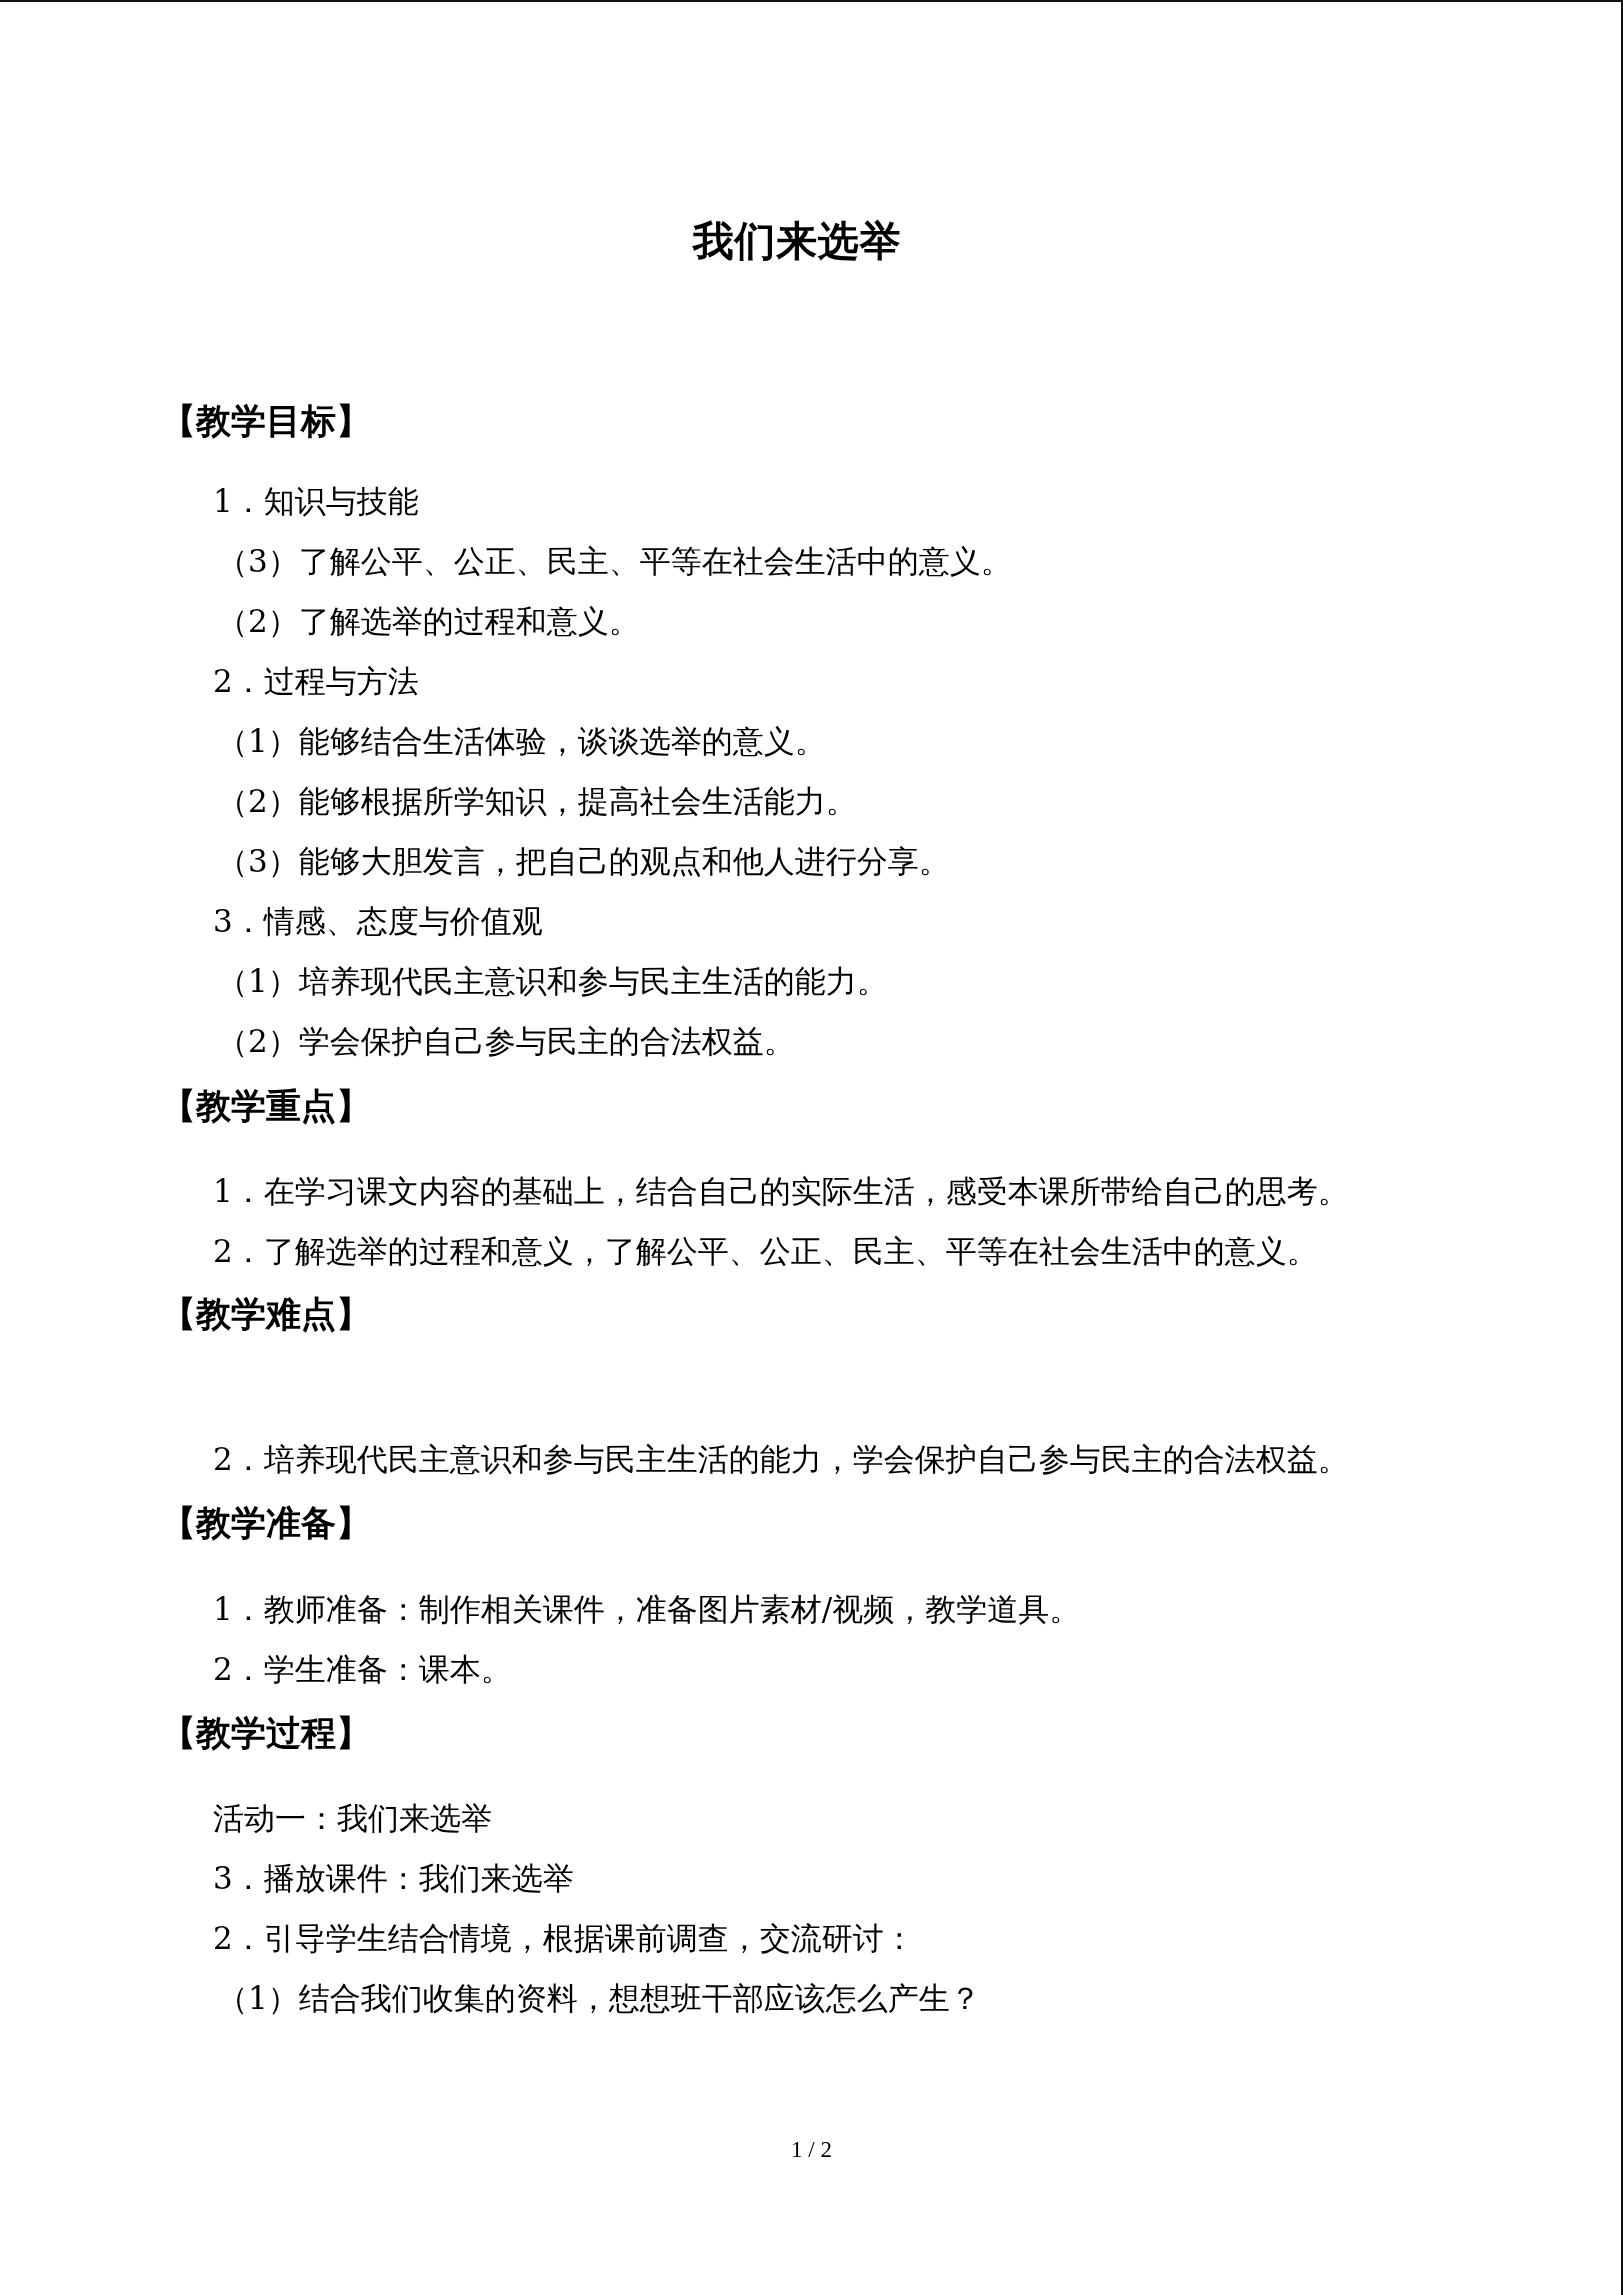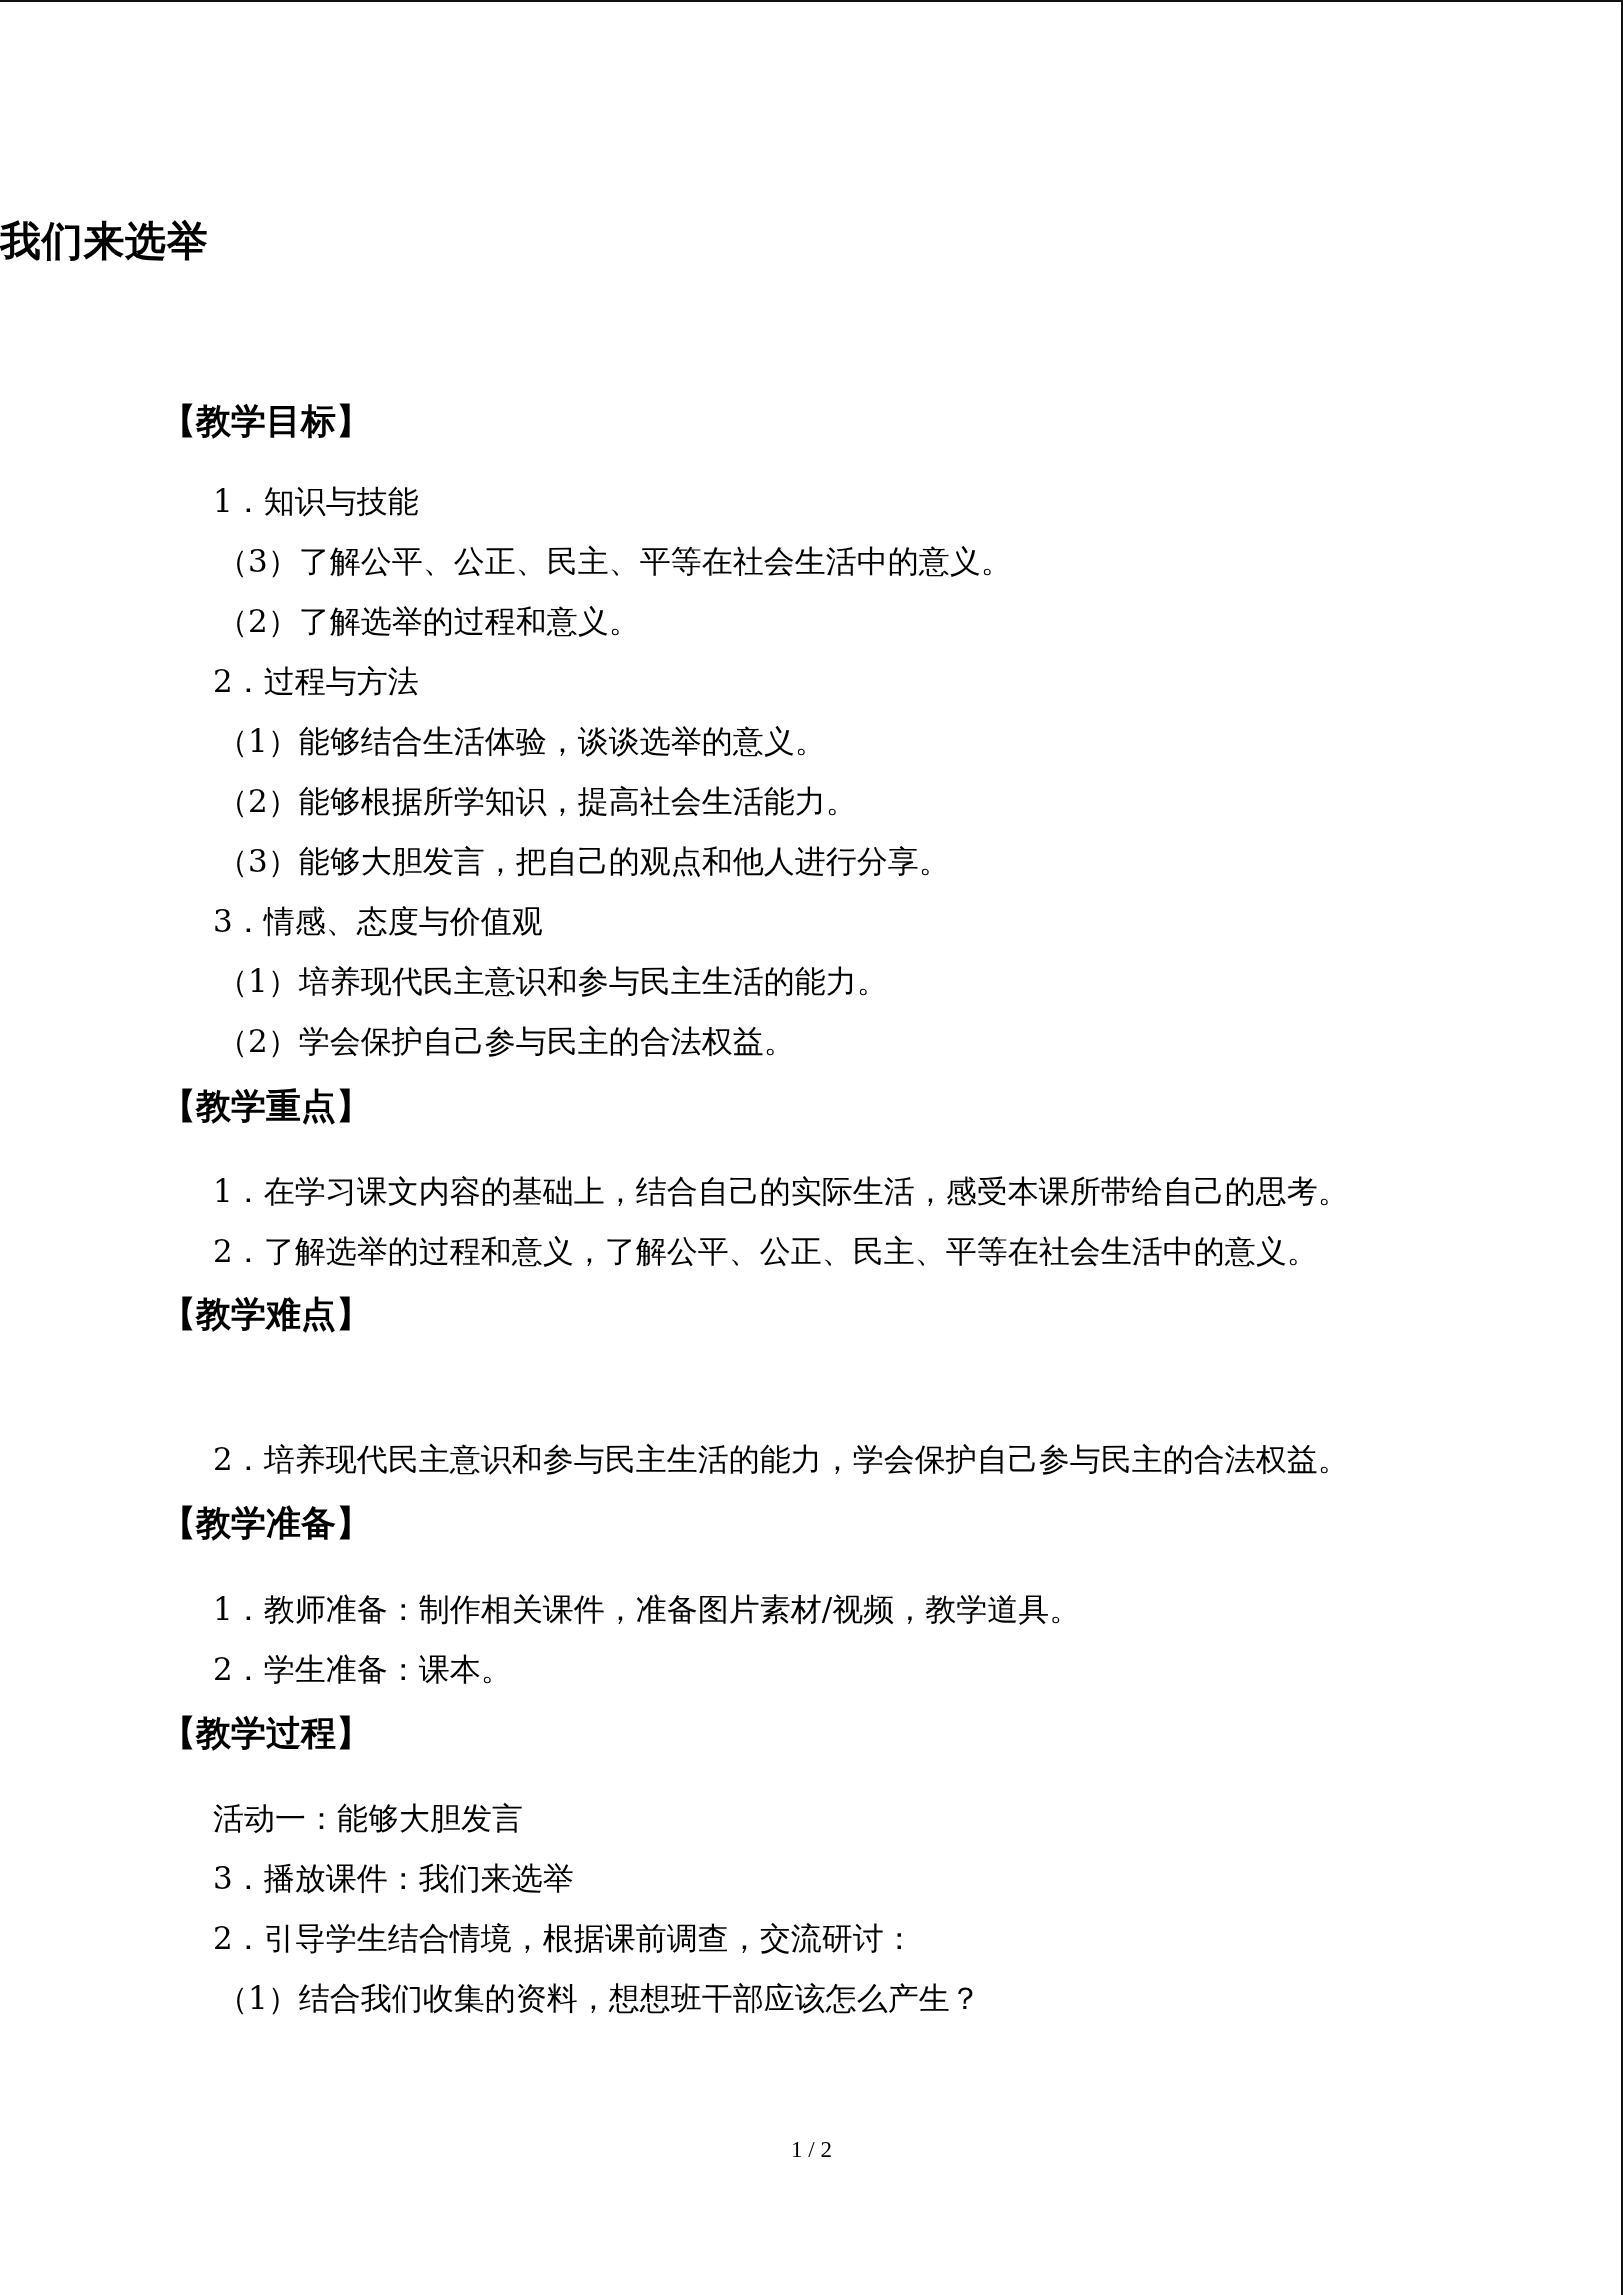--- a/index.html
+++ b/index.html
@@ -1,20 +1,20 @@
 <!DOCTYPE html>
 <html style="font-size:11px"><head>
 <meta charset="utf-8">
 <style>
   html, body { margin:0; padding:0; background:#ffffff; }
   body { width:1623px; height:2295px; position:relative; overflow:hidden;
          font-family:"DejaVu Serif","Liberation Serif",serif; color:#000; }
   .page { position:absolute; left:0; top:0; width:1623px; height:2295px;
           box-sizing:border-box; border-top:2.7px solid #111; border-right:2px solid #111; background:#fff; }
-  .title { position:absolute; left:0; width:1594px; top:217px; 
+  .title { position:absolute; left:0; width:1594px; top:217px; text-align:center;
            font-size:41px; font-weight:bold; line-height:44px; letter-spacing:0.7px; }
   .heading { position:absolute; left:161px; font-size:35px; font-weight:bold;
              font-family:"DejaVu Sans","Liberation Sans",sans-serif; line-height:41px; white-space:nowrap; }
   .line { position:absolute; font-size:31px; line-height:37px; white-space:nowrap; }
   .l1 { left:213px; }
   .l2 { left:217px; }
   .footer { position:absolute; left:0; width:1623px; top:2135px; text-align:center;
             font-size:23px; font-weight:normal; font-family:"Liberation Serif",serif; }
 </style>
 </head>
@@ -41,20 +41,20 @@
   <div class="line l1" style="top:1231px">2．了解选举的过程和意义，了解公平、公正、民主、平等在社会生活中的意义。</div>
 
   <div class="heading" style="top:1292px">【教学难点】</div>
   <div class="line l1" style="top:1439px">2．培养现代民主意识和参与民主生活的能力，学会保护自己参与民主的合法权益。</div>
 
   <div class="heading" style="top:1501px">【教学准备】</div>
   <div class="line l1" style="top:1589px">1．教师准备：制作相关课件，准备图片素材/视频，教学道具。</div>
   <div class="line l1" style="top:1649px">2．学生准备：课本。</div>
 
   <div class="heading" style="top:1711px">【教学过程】</div>
-  <div class="line l1" style="top:1798px">活动一：能够大胆发言</div>
+  <div class="line l1" style="top:1798px">活动一：我们来选举</div>
   <div class="line l1" style="top:1858px">3．播放课件：我们来选举</div>
   <div class="line l1" style="top:1918px">2．引导学生结合情境，根据课前调查，交流研讨：</div>
   <div class="line l2" style="top:1978px">（1）结合我们收集的资料，想想班干部应该怎么产生？</div>
 
   <div class="footer">1 / 2</div>
 </div>
 
 
 </body></html>

